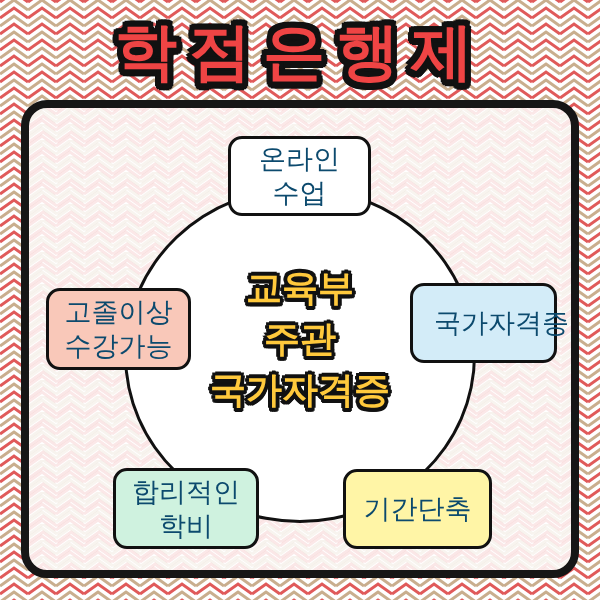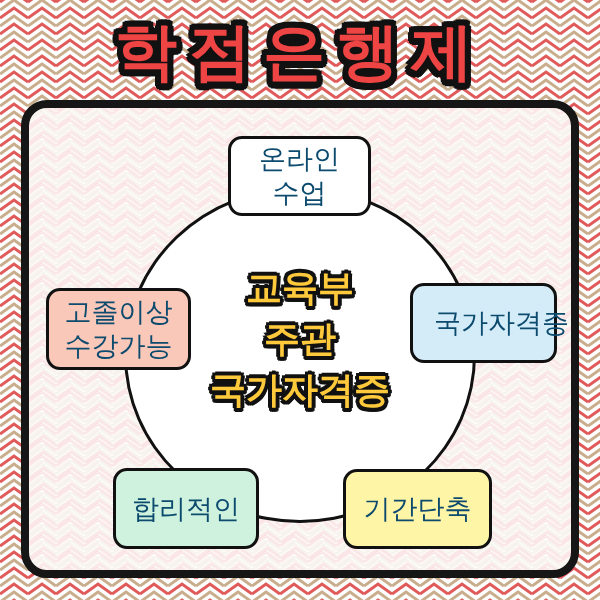--- a/index.html
+++ b/index.html
@@ -111,17 +111,18 @@
   <span>고졸이상</span>
   <span>수강가능</span>
 </div>
 
 <div class="node node-right" style="background:#D3ECF8;padding-left:36px;">
   <span>국가자격증</span>
 </div>
 
 <div class="node node-bl" style="background:#CFF2DF;">
   <span>합리적인</span>
+  <span>학비</span>
 </div>
 
 <div class="node node-br" style="background:#FFF5A6;">
   <span>기간단축</span>
 </div>
 
 </body></html>

